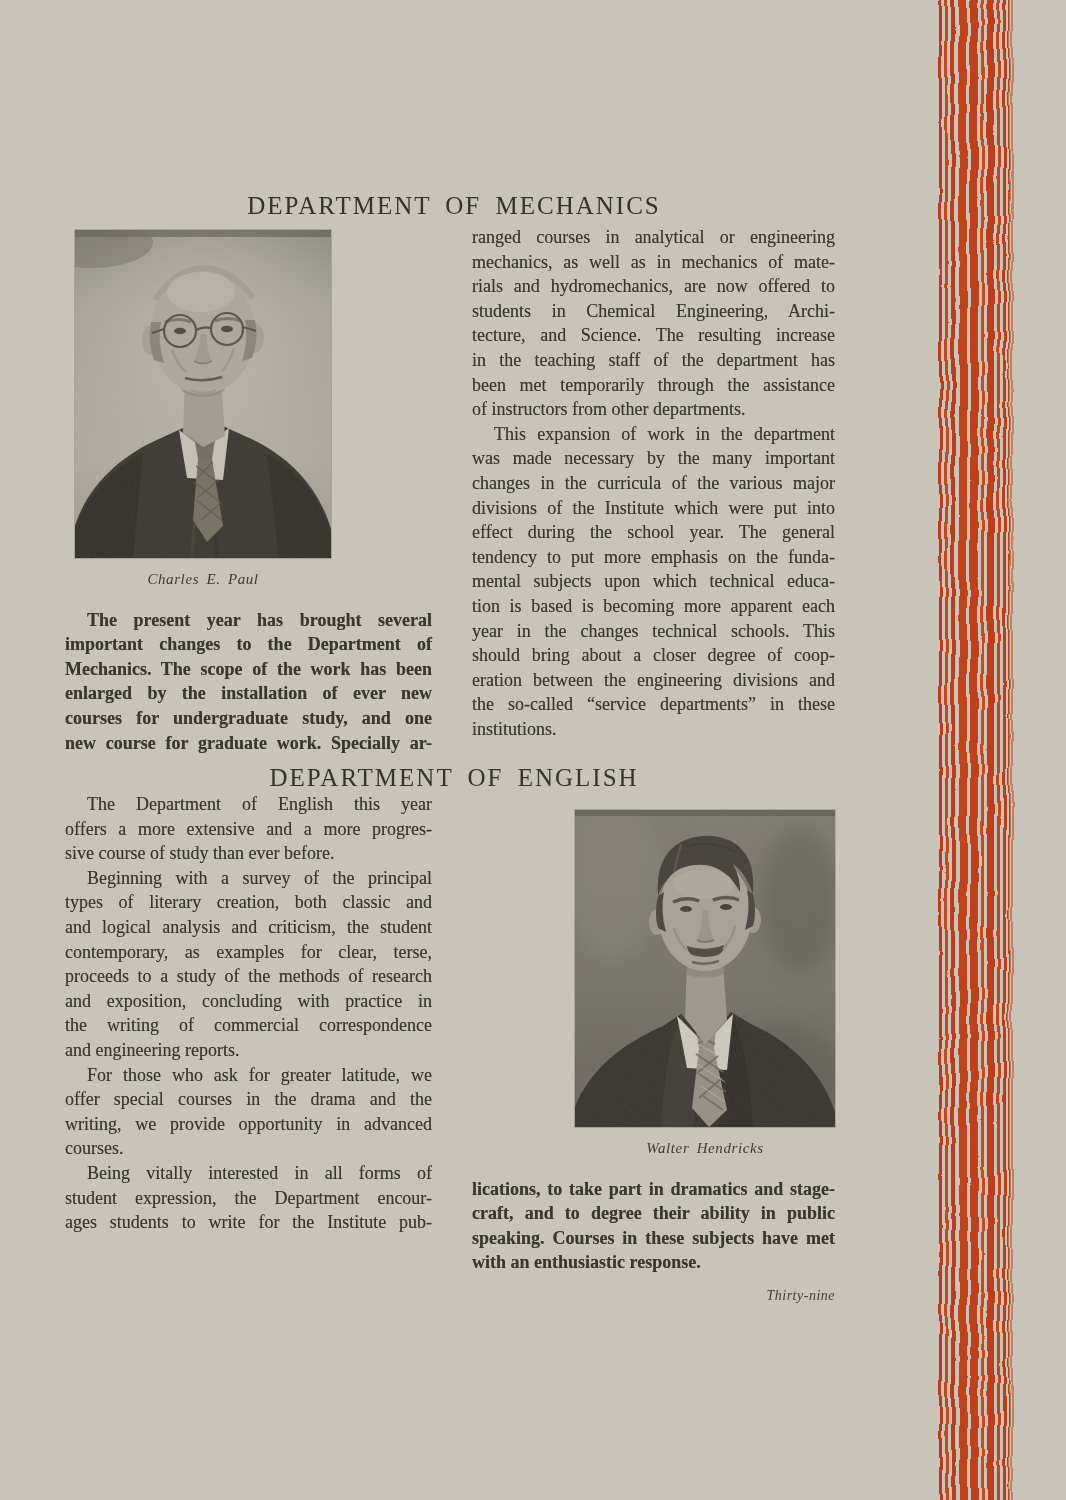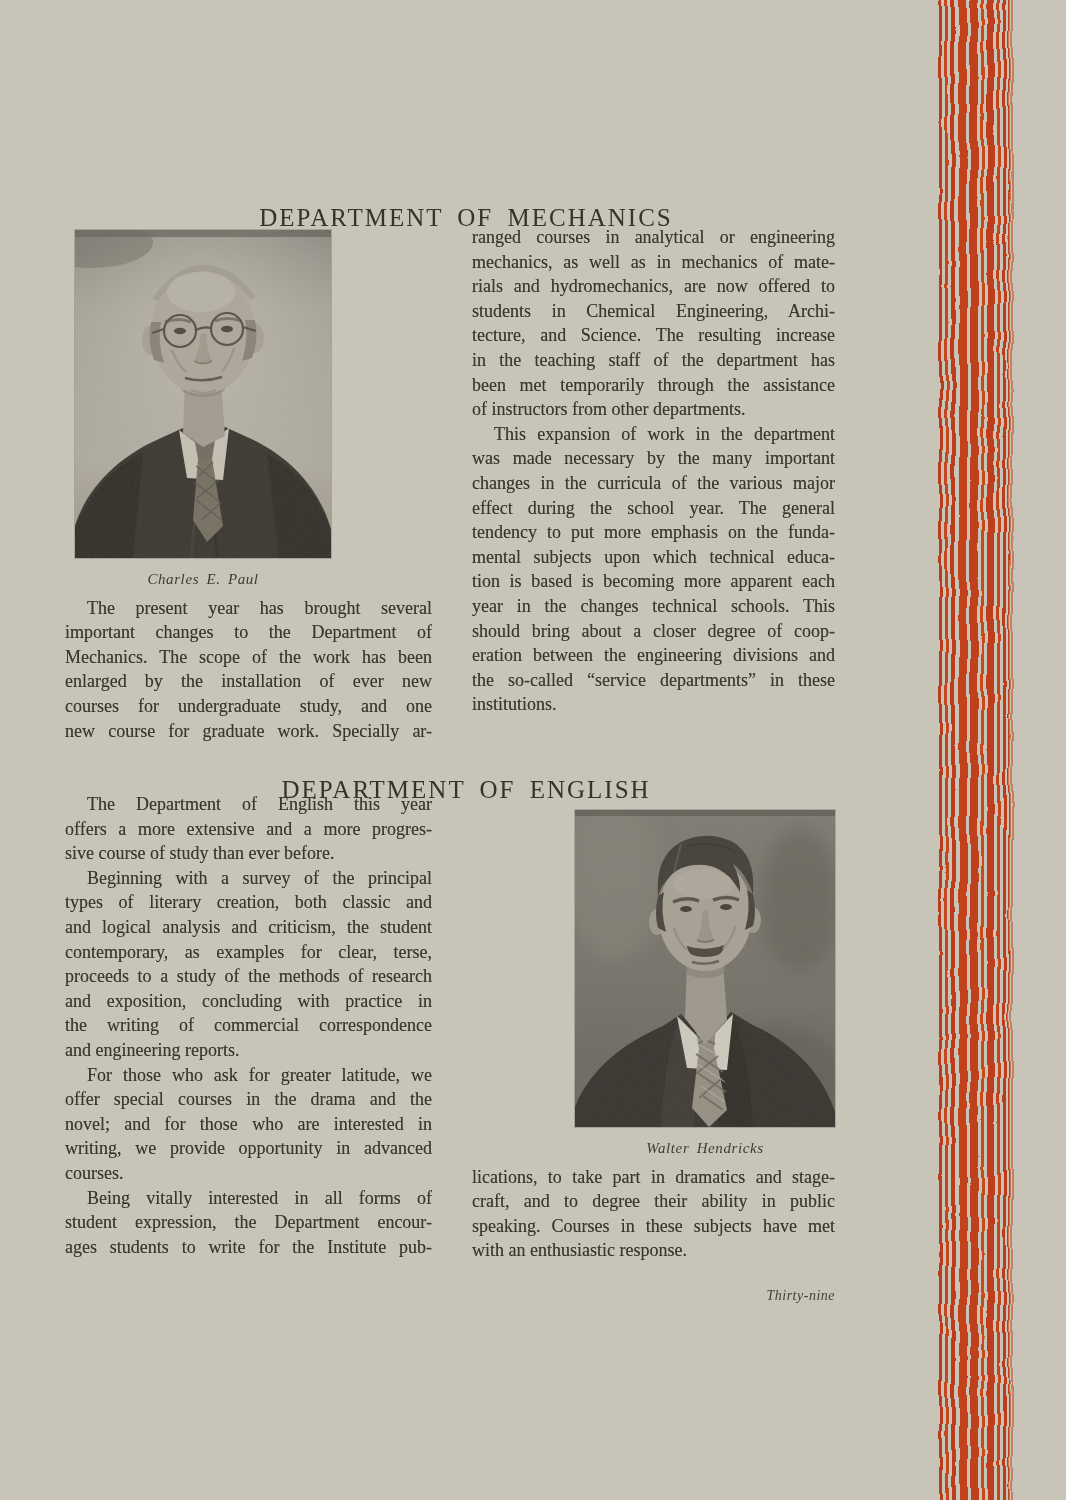--- a/index.html
+++ b/index.html
@@ -3,41 +3,41 @@
 <meta charset="utf-8">
 <style>
   html,body { margin:0; padding:0; }
   .page {
     position:relative; width:1066px; height:1500px;
     background:#c9c4b8; overflow:hidden;
     font-family:"Liberation Serif", serif; color:#3a372f;
   }
   .content { position:absolute; left:65px; top:0; width:770px; height:1500px; }
   .section-title {
-    position:absolute; left:0; width:770px; margin:16px;
+    position:absolute; left:0; width:770px; margin:4px;
     text-align:center; font-size:25px; font-weight:normal;
     letter-spacing:2px; word-spacing:6px; color:#35332c;
   }
   #title-mech { top:188px; }
   #title-eng  { top:760px; }
   .col { position:absolute; font-size:18px; line-height:24.6px; }
   .mech-left  { top:230px; left:0;     width:367px; }
   .mech-right { top:225px; left:407px; width:363px; }
   .eng-left   { top:792px; left:0;     width:367px; }
   .eng-right  { top:810px; left:407px; width:363px; }
   .photo { display:block; box-shadow:0 0 0 1px rgba(70,65,55,.25); }
   .photo-mech { margin-left:10px;  width:256px; height:328px; }
   .photo-eng  { margin-left:103px; width:260px; height:317px; }
   .caption {
     font-style:italic; text-align:center; font-size:15px;
     margin-top:9px; letter-spacing:.6px; word-spacing:3px; color:#3e3b33;
   }
   .caption-mech { margin-left:10px;  width:256px; }
   .caption-eng  { margin-left:103px; width:260px; }
-  .text { margin-top:4px; }
+  .text { margin-top:16px;font-weight:bold; }
   .para { margin:0; }
   .line { text-align:justify; text-align-last:justify; text-shadow:0 0 .4px rgba(58,55,47,.55); }
   .line.flush { text-align-last:left; }
   .line.indent { text-indent:22px; }
   .page-number {
     position:absolute; top:1288px; left:0; width:770px;
     text-align:right; font-style:italic; font-size:14px;
     letter-spacing:.5px; color:#44413a;
   }
   .stripes { position:absolute; top:0; left:930px; width:86px; height:1500px; }
@@ -164,20 +164,21 @@
           <div class="line">students in Chemical Engineering, Archi-</div>
           <div class="line">tecture, and Science. The resulting increase</div>
           <div class="line">in the teaching staff of the department has</div>
           <div class="line">been met temporarily through the assistance</div>
           <div class="line flush">of instructors from other departments.</div>
         </div>
         <div class="para">
           <div class="line indent">This expansion of work in the department</div>
           <div class="line">was made necessary by the many important</div>
           <div class="line">changes in the curricula of the various major</div>
+          <div class="line">divisions of the Institute which were put into</div>
           <div class="line">effect during the school year. The general</div>
           <div class="line">tendency to put more emphasis on the funda-</div>
           <div class="line">mental subjects upon which technical educa-</div>
           <div class="line">tion is based is becoming more apparent each</div>
           <div class="line">year in the changes technical schools. This</div>
           <div class="line">should bring about a closer degree of coop-</div>
           <div class="line">eration between the engineering divisions and</div>
           <div class="line">the so-called “service departments” in these</div>
           <div class="line flush">institutions.</div>
         </div>
@@ -197,21 +198,20 @@
           <div class="line">and logical analysis and criticism, the student</div>
           <div class="line">contemporary, as examples for clear, terse,</div>
           <div class="line">proceeds to a study of the methods of research</div>
           <div class="line">and exposition, concluding with practice in</div>
           <div class="line">the writing of commercial correspondence</div>
           <div class="line flush">and engineering reports.</div>
         </div>
         <div class="para">
           <div class="line indent">For those who ask for greater latitude, we</div>
           <div class="line">offer special courses in the drama and the</div>
-          <div class="line">novel; and for those who are interested in</div>
           <div class="line">writing, we provide opportunity in advanced</div>
           <div class="line flush">courses.</div>
         </div>
         <div class="para">
           <div class="line indent">Being vitally interested in all forms of</div>
           <div class="line">student expression, the Department encour-</div>
           <div class="line">ages students to write for the Institute pub-</div>
         </div>
       </div>
 

